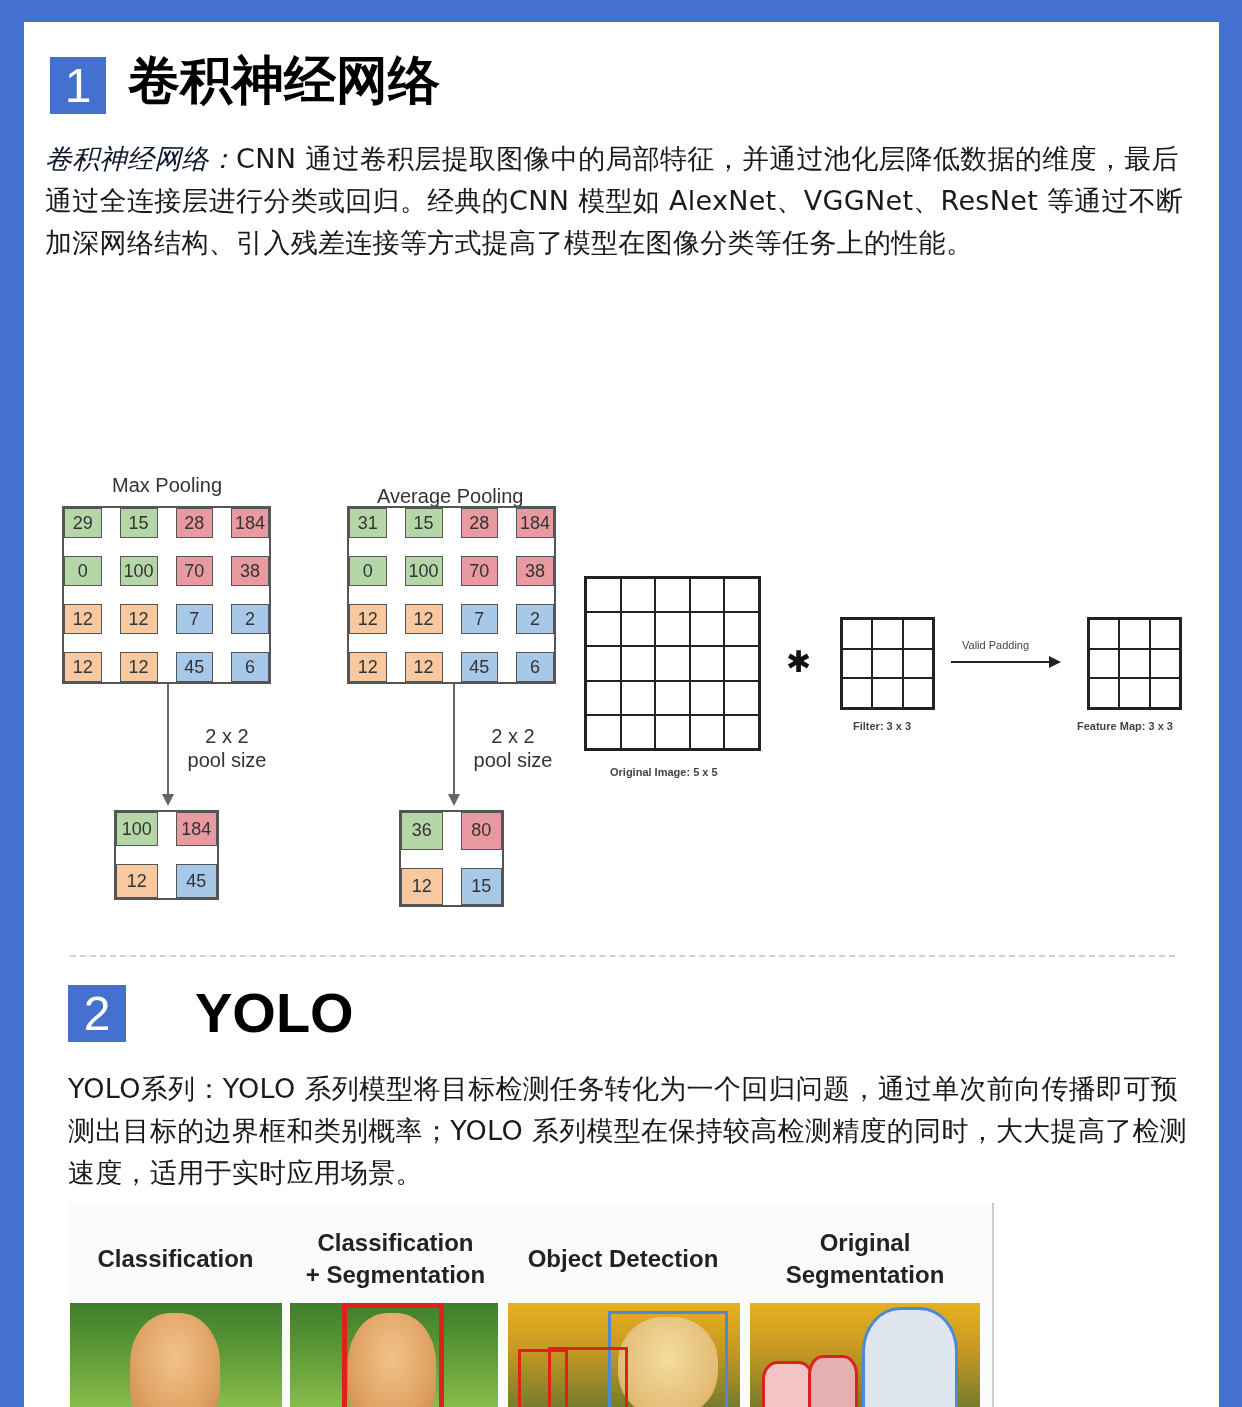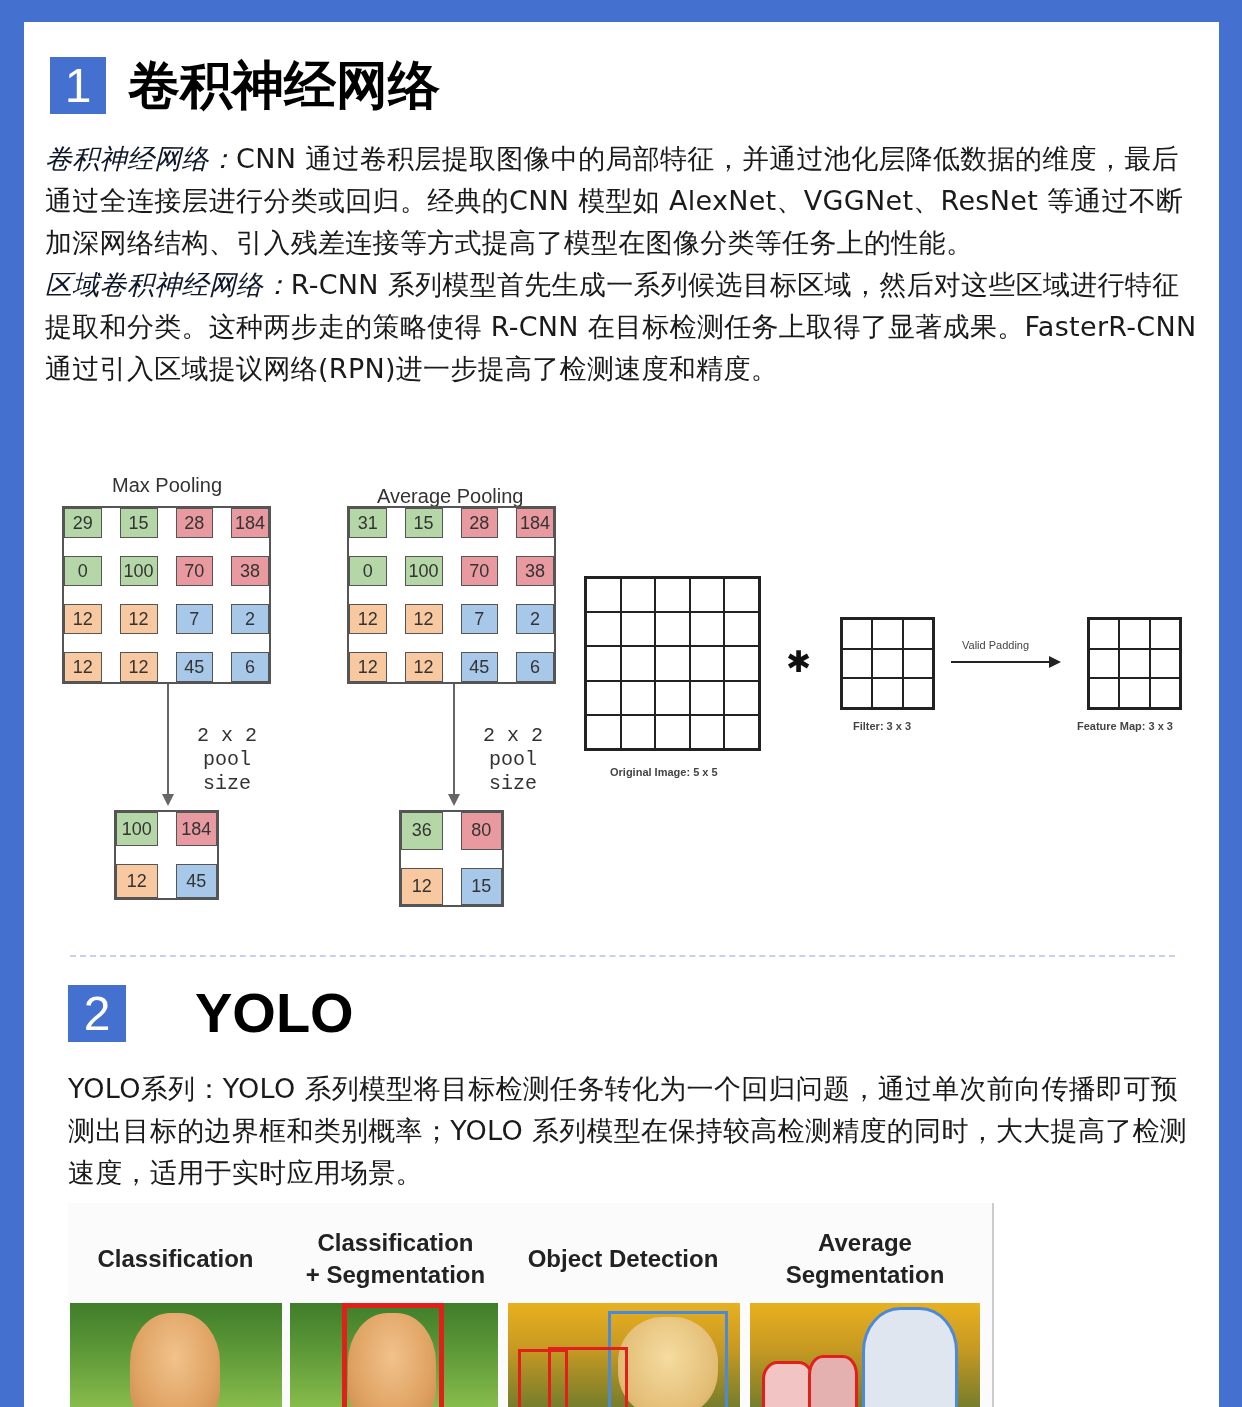--- a/index.html
+++ b/index.html
@@ -1,52 +1,49 @@
 <!DOCTYPE html>
 <html><head>
 <meta charset="utf-8">
 <style>
   html,body{margin:0;padding:0;}
   body{width:1242px;height:1407px;overflow:hidden;background:#4470d0;position:relative;font-family:"DejaVu Sans","Liberation Sans",sans-serif;}
   .card{position:absolute;left:24px;top:22px;width:1195px;height:1400px;background:#ffffff;}
   .h-num{position:absolute;background:#4470d0;color:#fff;font-family:"Liberation Sans",sans-serif;display:flex;align-items:center;justify-content:center;}
-  .h-title{position:absolute;color:#000;font-weight:bold;font-family:Liberation Sans, sans-serif;white-space:nowrap;}
+  .h-title{position:absolute;color:#000;font-weight:bold;font-family:Liberation Mono, monospace;white-space:nowrap;}
   .para{position:absolute;font-size:27px;line-height:42px;color:#1a1a1a;letter-spacing:0.3px;}
   .para p{margin:0;}
   .red{color:#0f172a;font-style:italic;}
   
   .pool-title{position:absolute;font-family:"Liberation Sans",sans-serif;font-size:20px;color:#333;white-space:nowrap;}
   .grid{position:absolute;display:grid;border:2px solid #555;box-sizing:border-box;gap:18px;}
   .cell{border:1px solid #555;box-sizing:border-box;display:flex;align-items:center;justify-content:center;font-family:"Liberation Sans",sans-serif;font-size:18px;color:#333;}
   .g{background:#b5d7a8;} .r{background:#e89aa0;} .o{background:#f8c9a0;} .b{background:#a8c8ea;}
   .vline{position:absolute;width:2px;background:#666;}
   .arrowhead{position:absolute;width:0;height:0;border-left:6px solid transparent;border-right:6px solid transparent;border-top:12px solid #666;}
-  .pool-label{position:absolute;font-family:Liberation Mono, monospace;font-size:20px;color:#333;text-align:center;line-height:24px;}
+  .pool-label{position:absolute;font-family:Liberation Sans, sans-serif;font-size:20px;color:#333;text-align:center;line-height:24px;}
   .wgrid{position:absolute;display:grid;border:2px solid #222;box-sizing:border-box;}
   .wcell{border:1.5px solid #222;box-sizing:border-box;background:#fff;}
   .small-cap{position:absolute;font-family:"Liberation Sans",sans-serif;font-size:11px;font-weight:bold;color:#444;white-space:nowrap;}
   .divider{position:absolute;left:70px;width:1105px;top:955px;border-top:2px dashed #c5d2ee;}
   .panel{position:absolute;left:68px;top:1203px;width:924px;height:204px;background:#fbfbfb;border-right:2px solid #ccc;overflow:hidden;}
   .panel-label{position:absolute;font-family:"Liberation Sans",sans-serif;font-weight:bold;font-size:24px;color:#222;text-align:center;line-height:32px;white-space:nowrap;}
   .photo{position:absolute;top:100px;height:110px;overflow:hidden;}
 </style>
 </head>
 <body>
 
 <div class="card"></div>
 
 <div class="h-num" style="left:50px;top:57px;width:56px;height:57px;font-size:48px;">1</div>
 <div class="h-title" style="left:128px;top:52px;font-size:52px;line-height:66px;">卷积神经网络</div>
 
 <div class="para" style="left:45px;top:138px;width:1155px;">
   <p>
     <span class="red">卷积神经网络：</span><span>CNN 通过卷积层提取图像中的局部特征，并通过池化层降低数据的维度，最后通过全连接层进行分类或回归。经典的CNN 模型如 AlexNet、VGGNet、ResNet 等通过不断加深网络结构、引入残差连接等方式提高了模型在图像分类等任务上的性能。</span>
-  </p>
-  <p>
-    <span class="red">区域卷积神经网络：</span><span>R-CNN 系列模型首先生成一系列候选目标区域，然后对这些区域进行特征提取和分类。这种两步走的策略使得 R-CNN 在目标检测任务上取得了显著成果。FasterR-CNN 通过引入区域提议网络(RPN)进一步提高了检测速度和精度。</span>
   </p>
 </div>
 
 <div>
   <div class="pool-title" style="left:112px;top:474px;">Max Pooling</div>
   <div class="grid" id="max-in" style="left:62px;top:506px;width:209px;height:178px;grid-template-columns:repeat(4,1fr);grid-template-rows:repeat(4,1fr);">
       <div class="cell g">29</div>
       <div class="cell g">15</div>
       <div class="cell r">28</div>
       <div class="cell r">184</div>
@@ -182,21 +179,21 @@
     <div>Classification</div>
   </div>
   <div class="panel-label" style="left:220px;top:24px;width:215px;">
     <div>Classification</div>
     <div>+ Segmentation</div>
   </div>
   <div class="panel-label" style="left:440px;top:40px;width:230px;">
     <div>Object Detection</div>
   </div>
   <div class="panel-label" style="left:682px;top:24px;width:230px;">
-    <div>Average</div>
+    <div>Original</div>
     <div>Segmentation</div>
   </div>
 
   <div class="photo" style="left:2px;width:212px;background:linear-gradient(180deg,#3f7d2a 0%,#5e9a38 45%,#8cbf4e 100%);">
     <div style="position:absolute;left:60px;top:10px;width:90px;height:110px;background:radial-gradient(ellipse at 50% 40%,#f1c28c 0%,#e0a464 60%,#c98a4e 100%);border-radius:45% 45% 30% 30%;"></div>
   </div>
 
   <div class="photo" style="left:222px;width:208px;background:linear-gradient(180deg,#3f7d2a 0%,#5e9a38 45%,#8cbf4e 100%);">
     <div style="position:absolute;left:58px;top:10px;width:88px;height:110px;background:radial-gradient(ellipse at 50% 40%,#f1c28c 0%,#e0a464 60%,#c98a4e 100%);border-radius:45% 45% 30% 30%;"></div>
     <div style="position:absolute;left:52px;top:0;width:102px;height:120px;border:5px solid #e0201a;box-sizing:border-box;"></div>

